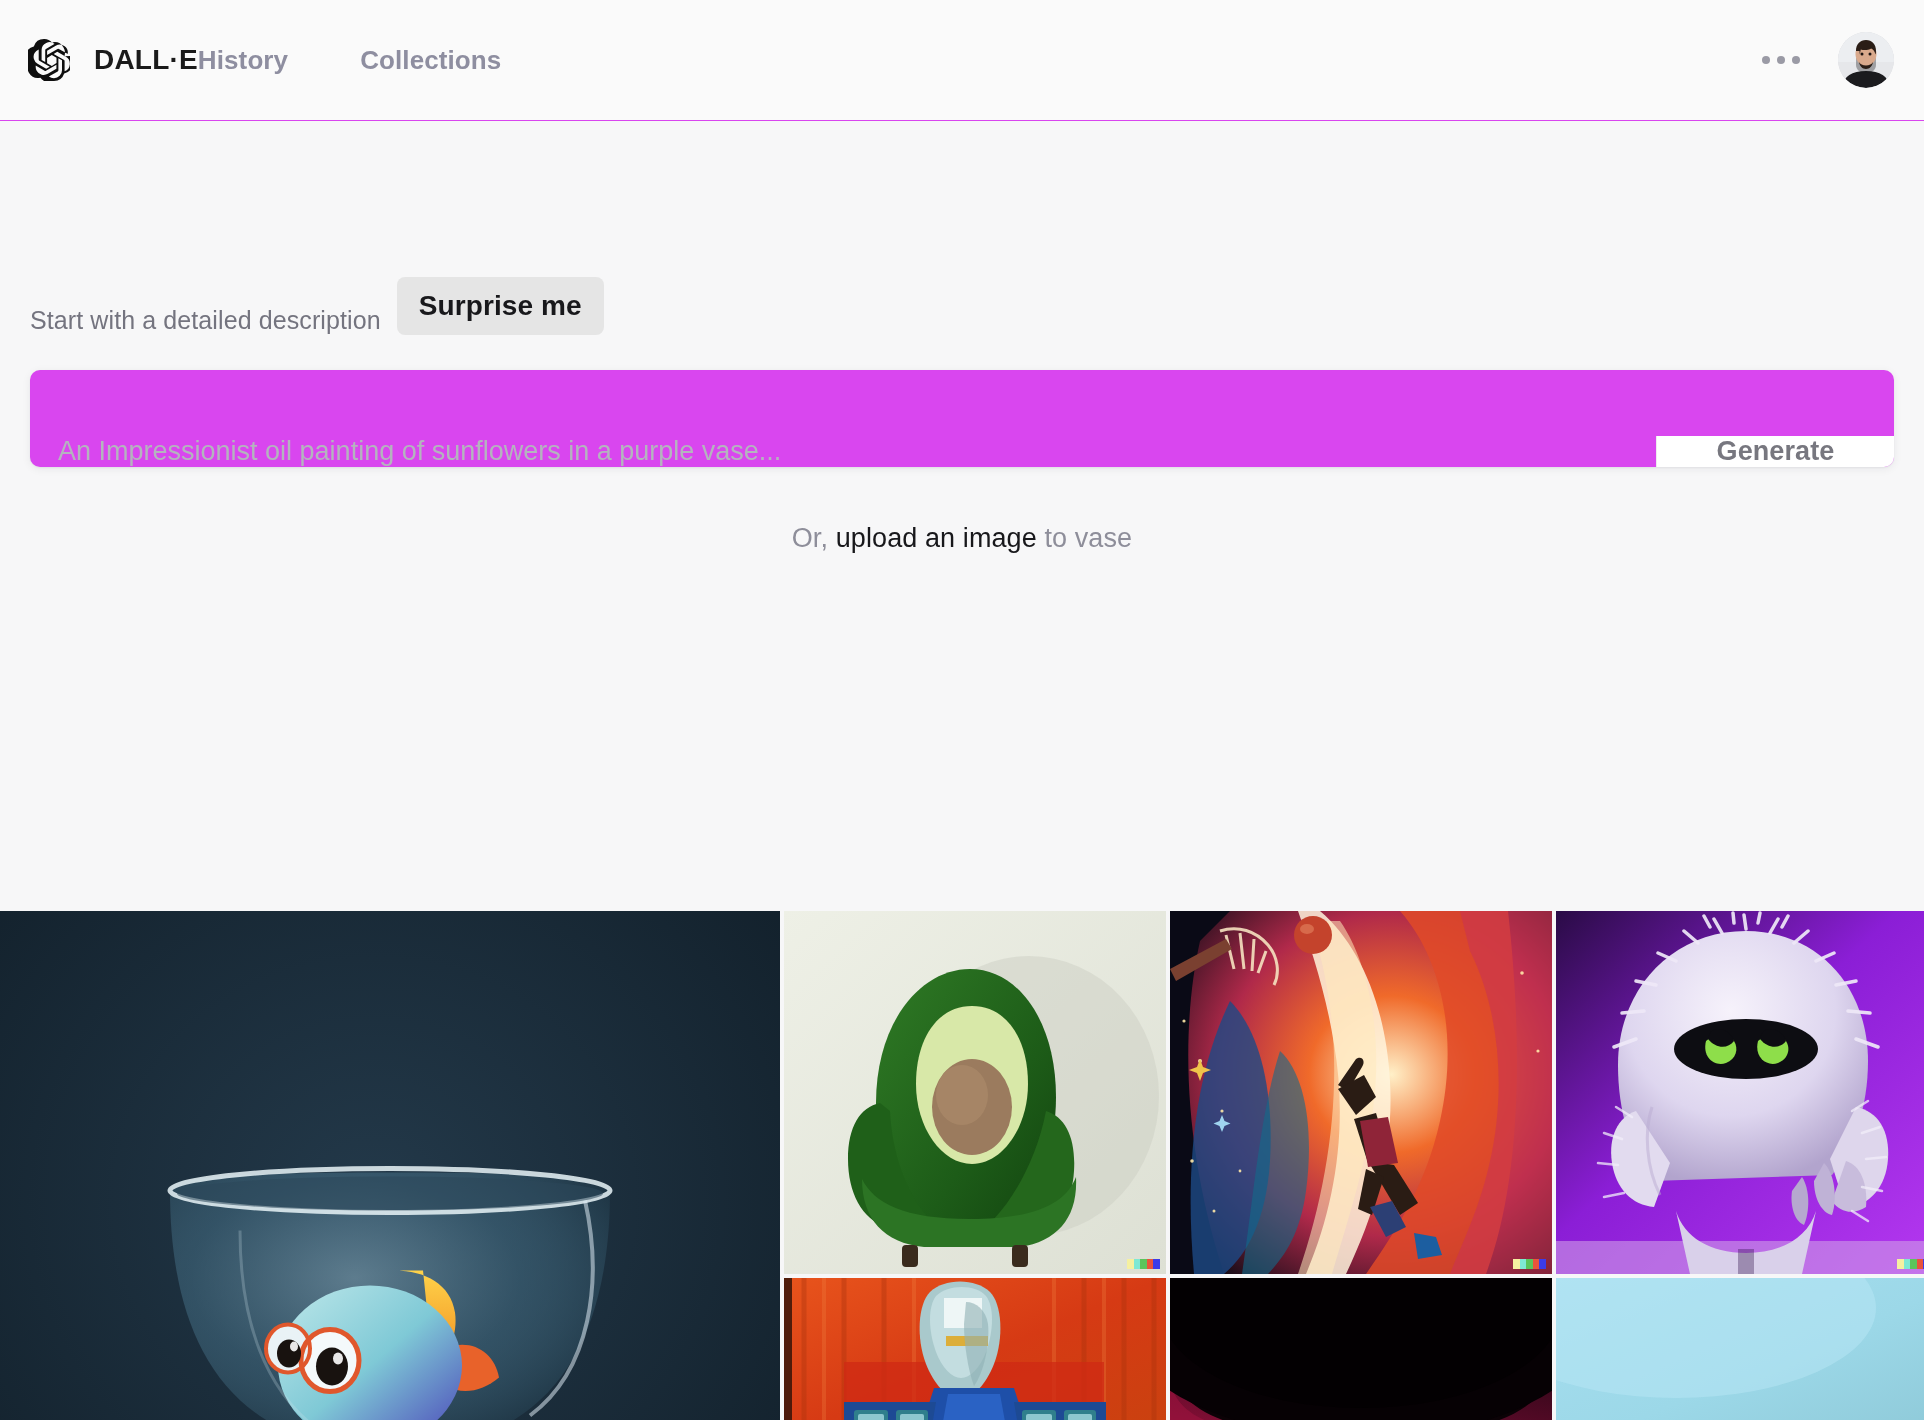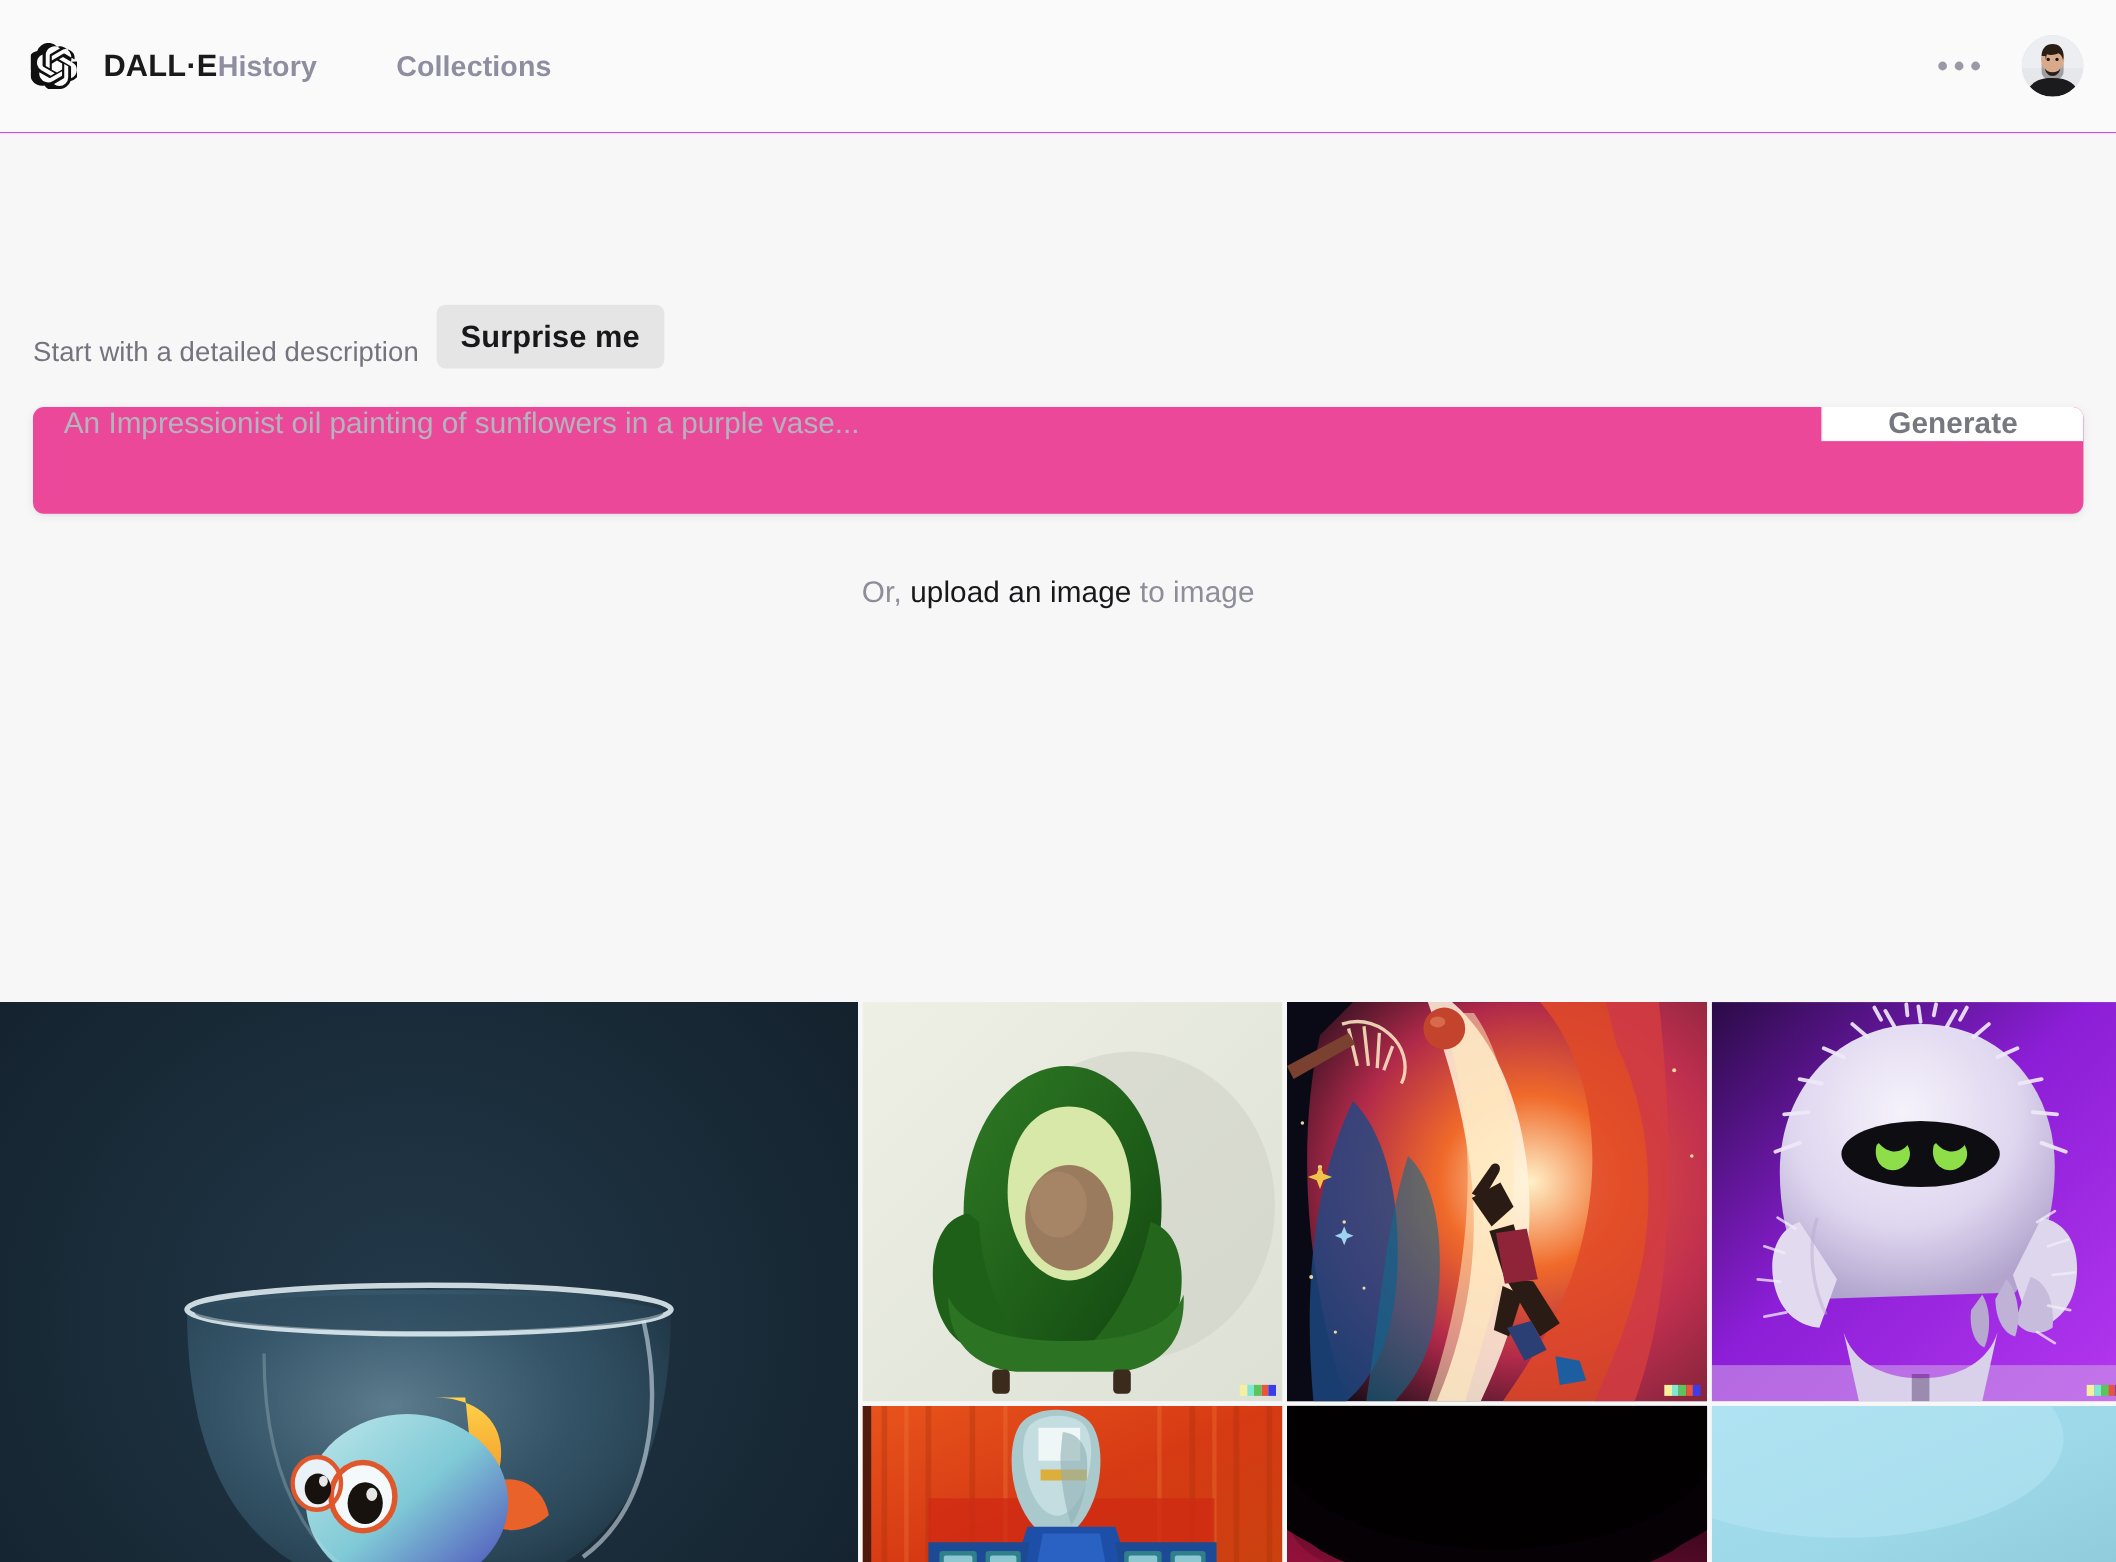--- a/index.html
+++ b/index.html
@@ -54,24 +54,24 @@
   .surprise-btn{
     background:#e5e5e5; border:none; border-radius:8px;
     padding:13px 22px; font-size:28px; font-weight:700; color:#18181b;
     font-family:"Liberation Sans", sans-serif; cursor:pointer;
     letter-spacing:.1px;
   }
 
   .inputbar{
     margin-top:35px;
     height:97px;
-    background:#ec4899;
+    background:#d946ef;
     border-radius:10px;
     box-shadow:0 2px 10px rgba(16,16,40,.065), 0 1px 2px rgba(16,16,40,.05);
-    display:flex; align-items:flex-start; overflow:hidden;
+    display:flex; align-items:flex-end; overflow:hidden;
   }
   .prompt-input{
     flex:1 1 auto; border:none; outline:none; background:transparent;
     font-size:27px; color:#1a1a1a; padding:0 28px;
     font-family:"Liberation Sans", sans-serif;
   }
   .prompt-input::placeholder{ color:#b4b4be; }
   .generate-btn{
     flex:none; width:238px;
     border:none; border-left:1px solid #ececee;
@@ -159,21 +159,21 @@
   </div>
 
   <div class="inputbar">
     <input class="prompt-input" type="text" placeholder="An Impressionist oil painting of sunflowers in a purple vase..." style="">
     <button class="generate-btn">Generate</button>
   </div>
 
   <div class="uploadline">
     <span>Or,</span>
     <span class="strong">upload an image</span>
-    <span>to image</span>
+    <span>to vase</span>
   </div>
 </div>
 
 <div class="gallery">
 
   <div class="tile big">
     <svg viewBox="0 0 780 730" preserveAspectRatio="xMidYMid slice" aria-hidden="true">
       <defs>
         <radialGradient id="bg1" cx="48%" cy="55%" r="78%">
           <stop offset="0" stop-color="#23394a"></stop>

